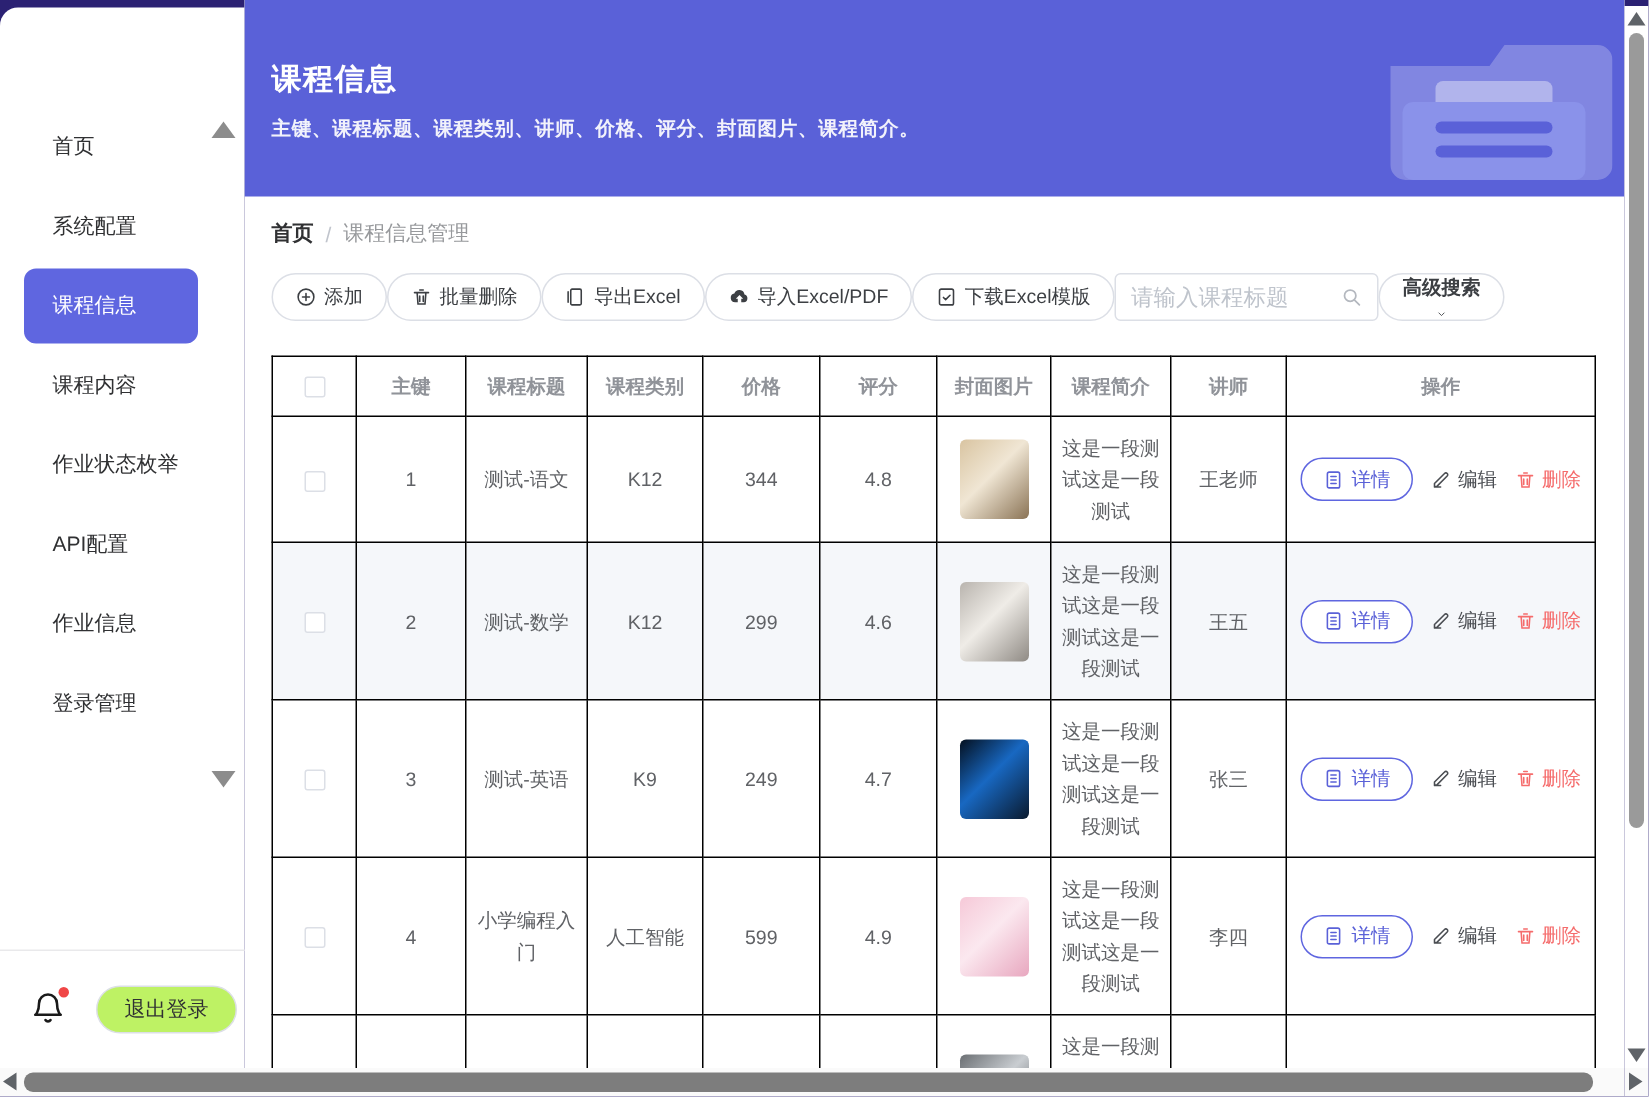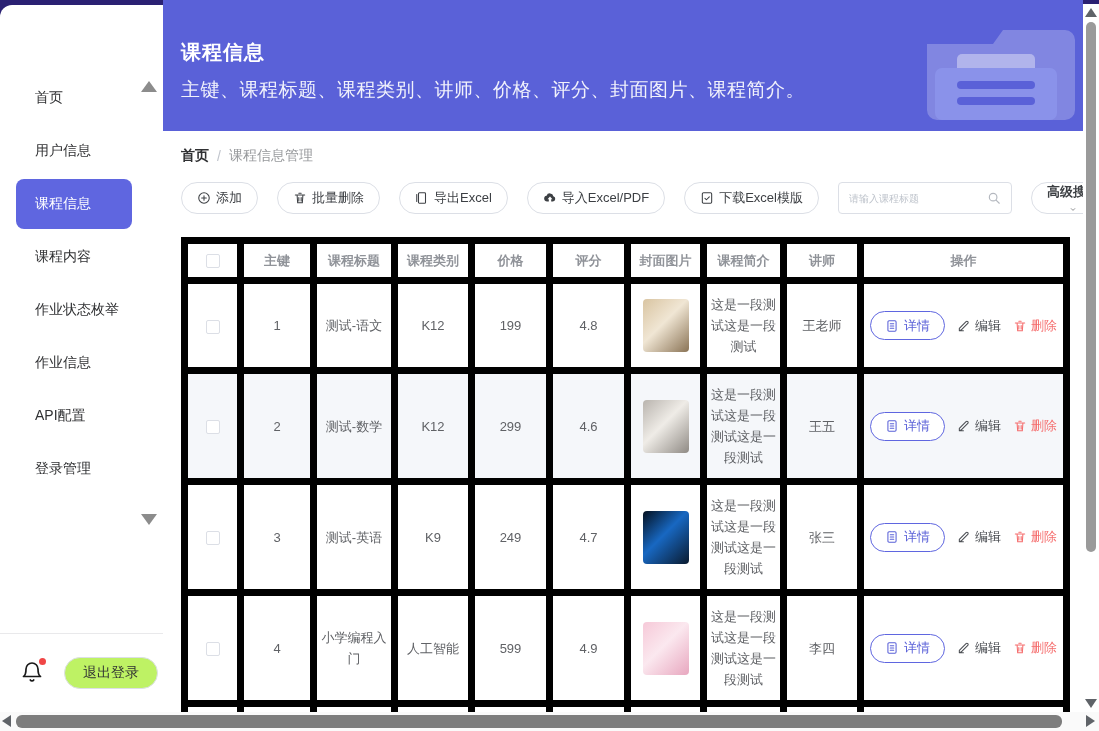--- a/index.html
+++ b/index.html
@@ -44,51 +44,51 @@
   
   .main {
     position:absolute; left:163px; top:0; right:16px; bottom:19px;
     background:#fff; overflow:hidden;
   }
   .banner {
     height:131px; background:#5a61d8; position:relative;
     padding:39px 0 0 18px; color:#fff;
   }
   .banner-title { font-size:20px; font-weight:bold; letter-spacing:1px; }
-  .banner-sub { margin-top:11px; font-size:19px; font-weight:normal; opacity:.92; letter-spacing:.5px; }
+  .banner-sub { margin-top:11px; font-size:13px; font-weight:bold; opacity:.92; letter-spacing:.5px; }
   .banner-folder { position:absolute; right:8px; top:24px; width:158px; height:96px; }
   .content { padding:16px 20px 0 18px; }
   
   .breadcrumb { font-size:14px; display:flex; align-items:center; gap:8px; }
   .crumb-home { font-weight:bold; color:#303133; cursor:pointer; }
   .crumb-sep { color:#c0c4cc; }
   .crumb-cur { color:#97999c; }
   
-  .toolbar { margin-top:17px; display:flex; align-items:flex-end; gap:19px; }
+  .toolbar { margin-top:17px; display:flex; align-items:flex-end; gap:0; }
   .tbtn {
     height:32px; display:inline-flex; align-items:center; gap:5px;
     padding:0 15px; border:1px solid #dcdfe6; border-radius:16px;
     background:#fff; font-size:13px; color:#3c3f43; cursor:pointer;
     font-family:inherit; white-space:nowrap;
   }
   .tbtn svg { width:14px; height:14px; }
   .search-box {
     height:32px; width:176px; border:1px solid #dcdfe6; border-radius:4px;
     display:flex; align-items:center; padding:0 10px; gap:6px; background:#fff;
   }
   .search-box input {
-    border:none; outline:none; flex:1; font-size:10px; color:#ec4899;
+    border:none; outline:none; flex:1; font-size:15px; color:#ec4899;
     font-family:inherit; min-width:0; background:transparent;
   }
   .search-box input::placeholder { color:#bfc4cc; }
   .search-box svg { width:14px; height:14px; color:#b4b8bf; flex:none; }
   
   .table-wrap { margin-top:23px; }
   table { border-collapse:collapse; table-layout:fixed; width:882px; background:#fff; }
-  th, td { border:7px solid #000000; text-align:center; vertical-align:middle; }
+  th, td { border:1px solid #000000; text-align:center; vertical-align:middle; }
   th { height:40px; font-size:13px; color:#909399; font-weight:bold; background:#fff; }
   td { font-size:13px; color:#606266; padding:10px 4px; line-height:21px; }
   tr.highlight td { background:#f5f7fa; }
   .checkbox {
     display:inline-block; width:14px; height:14px; border:1px solid #dcdfe6;
     border-radius:2px; background:#fff; cursor:pointer; vertical-align:middle;
   }
   .cover {
     display:inline-block; width:46px; height:53px; border-radius:4px;
     vertical-align:middle;
@@ -147,36 +147,36 @@
 </head>
 <body>
 
 <div class="sidebar">
   <div class="menu">
     <div class="scroll-arrow up"></div>
     <div class="menu-item">
         <span>首页</span>
       </div>
     <div class="menu-item">
-        <span>用户信息</span>
+        <span>系统配置</span>
       </div>
     <div class="menu-item active">
         <span>课程信息</span>
       </div>
     <div class="menu-item">
         <span>课程内容</span>
       </div>
     <div class="menu-item">
         <span>作业状态枚举</span>
       </div>
     <div class="menu-item">
+        <span>API配置</span>
+      </div>
+    <div class="menu-item">
         <span>作业信息</span>
-      </div>
-    <div class="menu-item">
-        <span>API配置</span>
       </div>
     <div class="menu-item">
         <span>登录管理</span>
       </div>
     <div class="scroll-arrow down"></div>
   </div>
   <div class="sidebar-footer">
     <span class="bell-wrap">
       <svg viewBox="0 0 24 24" fill="none" stroke="#1a1a1a" stroke-width="1.7" stroke-linecap="round" stroke-linejoin="round">
         <path d="M18 9a6 6 0 1 0-12 0c0 6-2.5 7.5-2.5 7.5h17S18 15 18 9"></path>
@@ -286,21 +286,21 @@
             <th>讲师</th>
             <th>操作</th>
           </tr>
         </thead>
         <tbody id="table-body">
   <tr>
     <td><span class="checkbox"></span></td>
     <td><span>1</span></td>
     <td><span>测试-语文</span></td>
     <td><span>K12</span></td>
-    <td><span>199</span></td>
+    <td><span>344</span></td>
     <td><span>4.8</span></td>
     <td><span class="cover" style="background: linear-gradient(135deg, rgb(217, 196, 161), rgb(240, 230, 212) 45%, rgb(138, 115, 85));"></span></td>
     <td><span>这是一段测试这是一段测试</span></td>
     <td><span>王老师</span></td>
     <td>
       <div class="actions">
         <button class="btn-detail">
           <svg viewBox="0 0 24 24" fill="none" stroke="currentColor" stroke-width="1.8" stroke-linecap="round">
                       <rect x="5" y="3" width="14" height="18" rx="2"></rect>
                       <path d="M9 8h6M9 12h6M9 16h6"></path>

